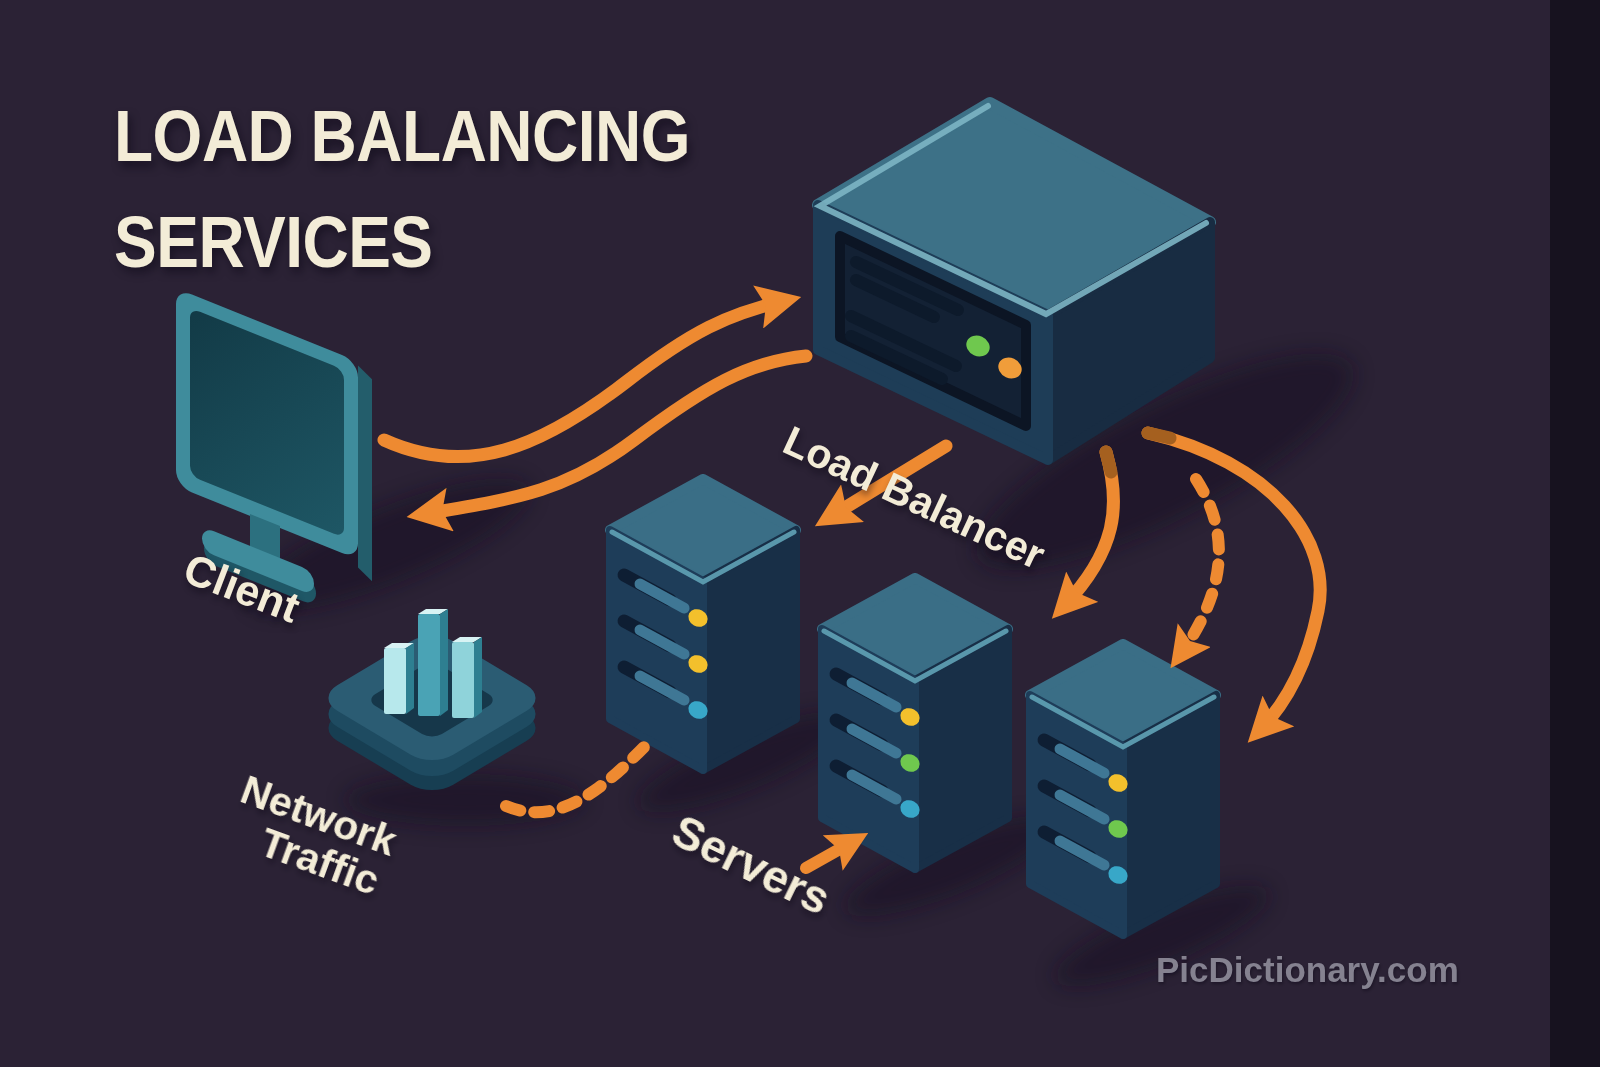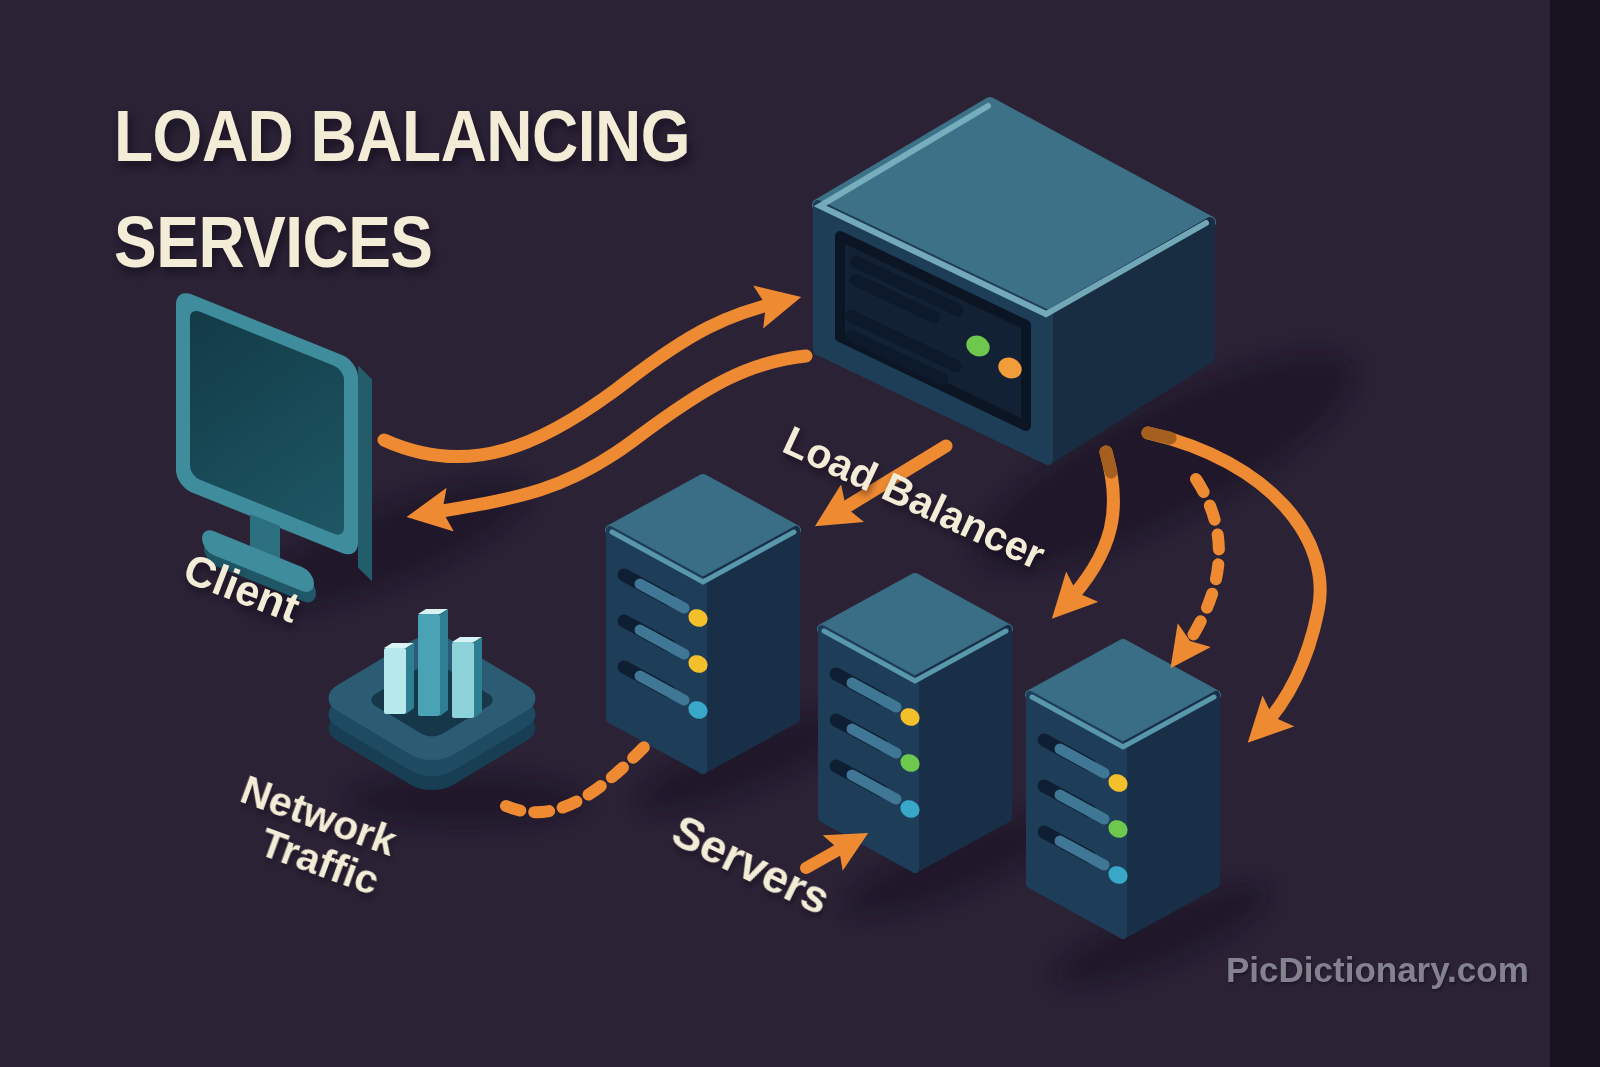--- a/index.html
+++ b/index.html
@@ -19,21 +19,21 @@
     font-size:64px;line-height:94px;letter-spacing:-.5px;
     transform:scaleY(1.12);transform-origin:left top;
     text-shadow:3px 5px 8px rgba(10,6,20,.5);
   }
   .lbl-client{left:194px;top:546px;font-size:43px;transform:rotate(21deg);}
   .lbl-lb{left:795px;top:419px;font-size:41px;transform:rotate(25deg);}
   .lbl-nt{left:250px;top:768px;font-size:41px;transform:rotate(20deg);text-align:left;}
   .lbl-nt .line2{margin-left:36px;}
   .lbl-servers{left:686px;top:806px;font-size:46px;transform:rotate(26deg);}
   .watermark{
-    position:absolute;left:1226px;top:950px;font-size:35px;font-weight:700;
+    position:absolute;left:1156px;top:950px;font-size:35px;font-weight:700;
     color:#8f8d9b;opacity:.9;text-shadow:1px 2px 3px rgba(10,6,20,.4);
     font-family:"Liberation Sans", sans-serif;
   }
 </style>
 </head>
 <body>
 
 <div class="stage">
 
 <svg width="1600" height="1067" viewBox="0 0 1600 1067">

